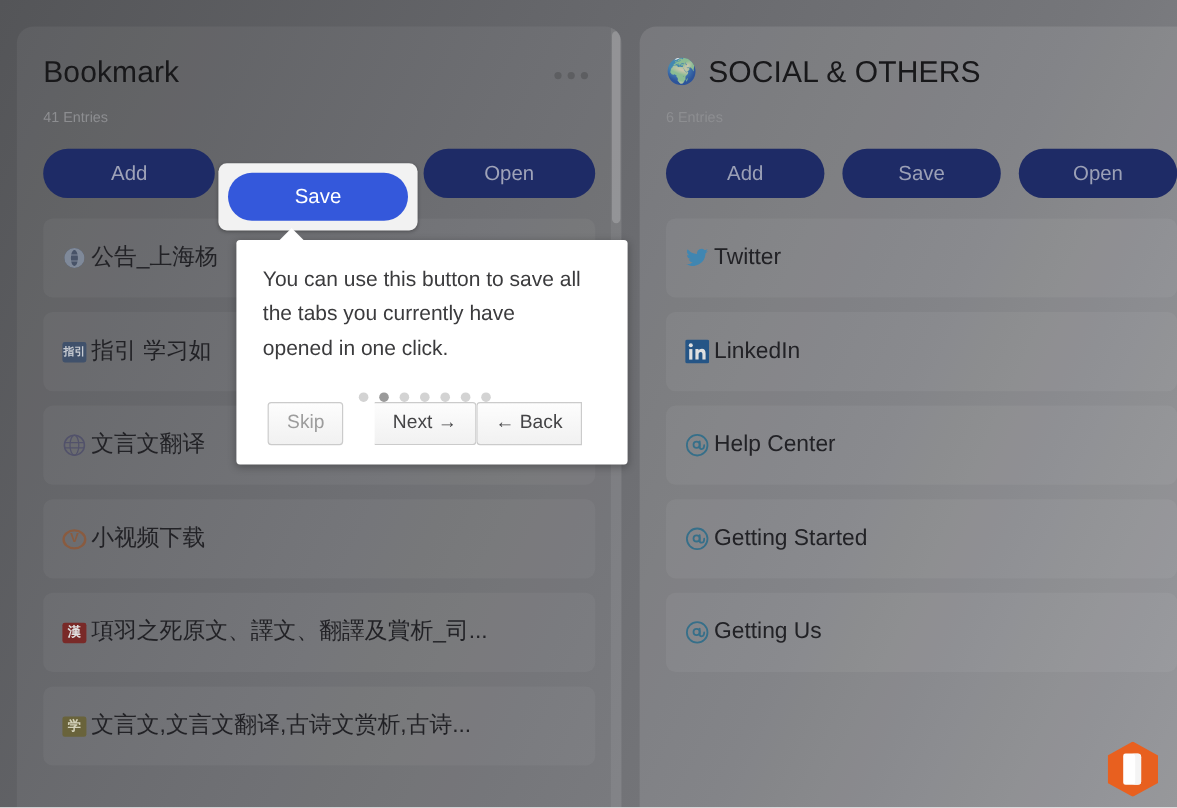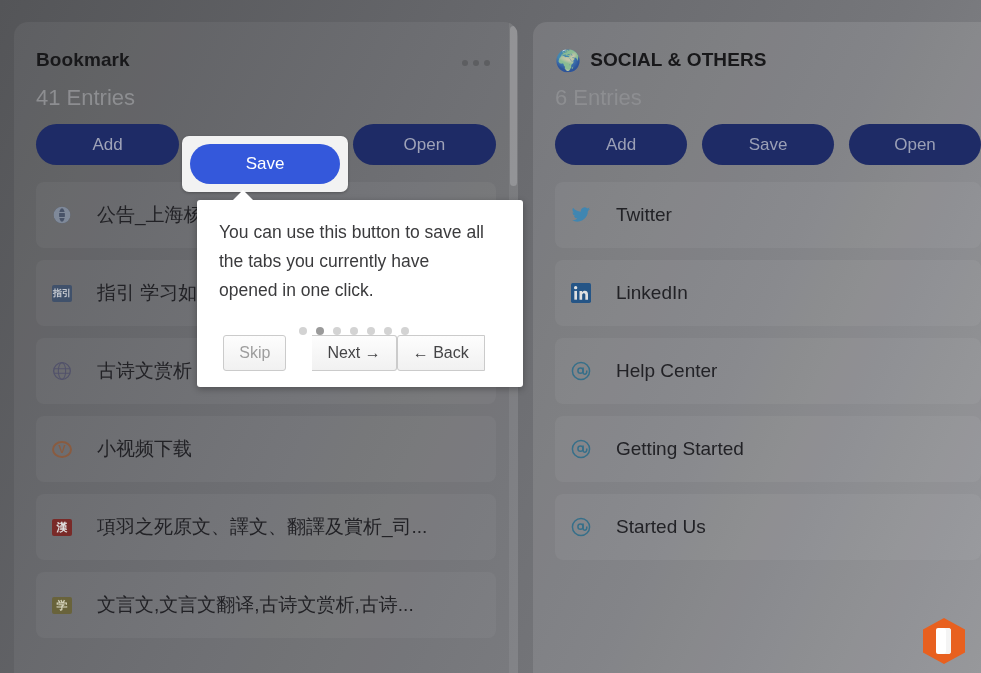--- a/index.html
+++ b/index.html
@@ -29,22 +29,22 @@
   }
   #card-left  { left: 14px;  width: 504px; height: 700px; background: rgba(255,255,255,0.055); }
   #card-right { left: 533px; width: 470px; height: 700px; background: rgba(255,255,255,0.105); }
 
   .card-head {
     display: flex;
     align-items: center;
     padding-top: 24px;
   }
   .card-title {
-    font-size: 19px;
-    font-weight: bold;
+    font-size: 25px;
+    font-weight: normal;
     color: #18181a;
     letter-spacing: .1px;
     line-height: 28px;
     white-space: nowrap;
   }
   .title-emoji {
     font-size: 21px;
     margin-right: 9px;
     line-height: 1;
     filter: saturate(.55) brightness(.9);
@@ -56,21 +56,21 @@
     padding: 10px 6px 4px 14px;
     cursor: pointer;
   }
   .dots-menu i {
     width: 6px; height: 6px; border-radius: 50%;
     background: #5d5e61;
     display: block;
   }
   .entries {
     margin-top: 14px;
-    font-size: 22px;
+    font-size: 12px;
     color: #8d8e91;
     line-height: 20px;
   }
 
   
   .actions {
     display: flex;
     gap: 15px;
     margin-top: 16px;
   }
@@ -136,21 +136,21 @@
   #card-right .row { background: rgba(255,255,255,0.05); align-items: center; }
   .row-label {
     font-size: 19px;
     color: #222226;
     white-space: nowrap;
     overflow: hidden;
     line-height: 24px;
   }
   .fav {
     width: 20px; height: 17px;
-    margin-right: 25px;
+    margin-right: 4px;
     flex: 0 0 20px;
     display: flex;
     align-items: center;
     justify-content: center;
     font-size: 15px;
     line-height: 1;
     border-radius: 2px;
     filter: saturate(.6) brightness(.88);
   }
   .fav svg { display: block; }
@@ -309,21 +309,21 @@
           <span class="row-label">指引 学习如</span>
         </div>
         <div class="row">
           <span class="fav">
             <svg width="20" height="20" viewBox="0 0 24 24">
               <circle cx="12" cy="12" r="10" fill="none" stroke="#5c5c8a" stroke-width="1.6"></circle>
               <ellipse cx="12" cy="12" rx="4.4" ry="10" fill="none" stroke="#5c5c8a" stroke-width="1.3"></ellipse>
               <path d="M2.4 9.4h19.2M2.4 14.6h19.2" stroke="#5c5c8a" stroke-width="1.3"></path>
             </svg>
           </span>
-          <span class="row-label">古诗文赏析</span>
+          <span class="row-label">文言文翻译</span>
         </div>
         <div class="row">
           <span class="fav fv-circle-ring">V</span>
           <span class="row-label">小视频下载</span>
         </div>
         <div class="row">
           <span class="fav fv-red-badge">漢</span>
           <span class="row-label">項羽之死原文、譯文、翻譯及賞析_司...</span>
         </div>
         <div class="row">
@@ -393,21 +393,21 @@
           <span class="row-label">Getting Started</span>
         </div>
         <div class="row">
           <span class="fav">
             <svg width="20" height="20" viewBox="0 0 24 24">
               <circle cx="12" cy="12" r="10.3" fill="none" stroke="#1a86b8" stroke-width="1.8"></circle>
               <circle cx="11.4" cy="11.6" r="3.1" fill="none" stroke="#1a86b8" stroke-width="1.8"></circle>
               <path d="M14.5 8.3v5.6c0 1.4.8 2 1.9 2 1.6 0 2.6-1.6 2.6-4" fill="none" stroke="#1a86b8" stroke-width="1.8" stroke-linecap="round"></path>
             </svg>
           </span>
-          <span class="row-label">Started Us</span>
+          <span class="row-label">Getting Us</span>
         </div>
       </div>
   </div>
 
   <div class="spotlight-wrap">
     <button class="btn-hl">Save</button>
   </div>
 
   <div id="tour-tooltip">
     <div class="arrow"></div>

